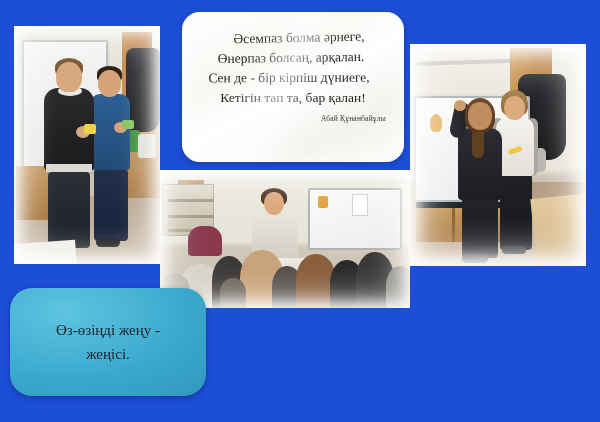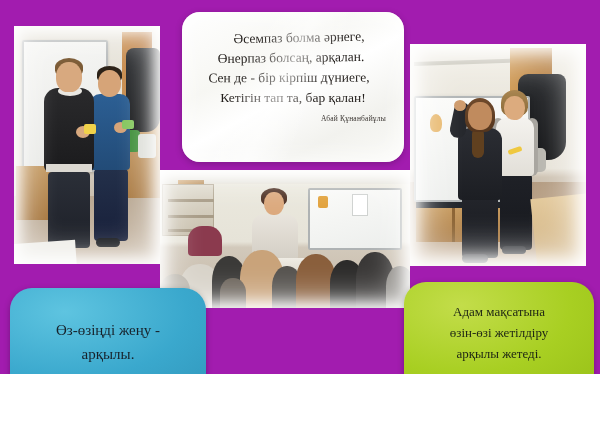--- a/index.html
+++ b/index.html
@@ -4,22 +4,22 @@
 <style>
   * { box-sizing: border-box; margin: 0; padding: 0; }
   html, body {
     width: 600px; height: 422px;
     background: #ffffff;
     font-family: "Liberation Serif", "DejaVu Serif", serif;
     overflow: hidden;
   }
   #collage {
     position: relative;
-    width: 600px; height: 374px;
-    background: #a21caf;
+    width: 600px; height: 422px;
+    background: #1d4ed8;
     overflow: hidden;
   }
 
   
   .photo {
     position: absolute;
     overflow: hidden;
     background: #cfcabe;
   }
   .photo .scene { position: absolute; inset: 0; }
@@ -344,23 +344,17 @@
   <div id="poem-card">
     <div class="poem-line l1">Әсемпаз болма әрнеге,</div>
     <div class="poem-line l2">Өнерпаз болсаң, арқалан.</div>
     <div class="poem-line l3">Сен де - бір кірпіш дүниеге,</div>
     <div class="poem-line l4">Кетігін тап та, бар қалан!</div>
     <div id="poem-author">Абай Құнанбайұлы</div>
   </div>
 
   <div class="quote-box" id="quote-blue">
     <div class="qtext">Өз-өзіңді жеңу -</div>
-    <div class="qtext">арқылы.</div>
-  </div>
-
-  <div class="quote-box" id="quote-green">
-    <div class="qtext">Адам мақсатына</div>
-    <div class="qtext">өзін-өзі жетілдіру</div>
-    <div class="qtext">арқылы жетеді.</div>
-    <div class="qauthor">Әбу Насыр әл-Фараби</div>
-  </div>
+    <div class="qtext">жеңісі.</div>
+  </div>
+
 
 </div>
 
 </body></html>

